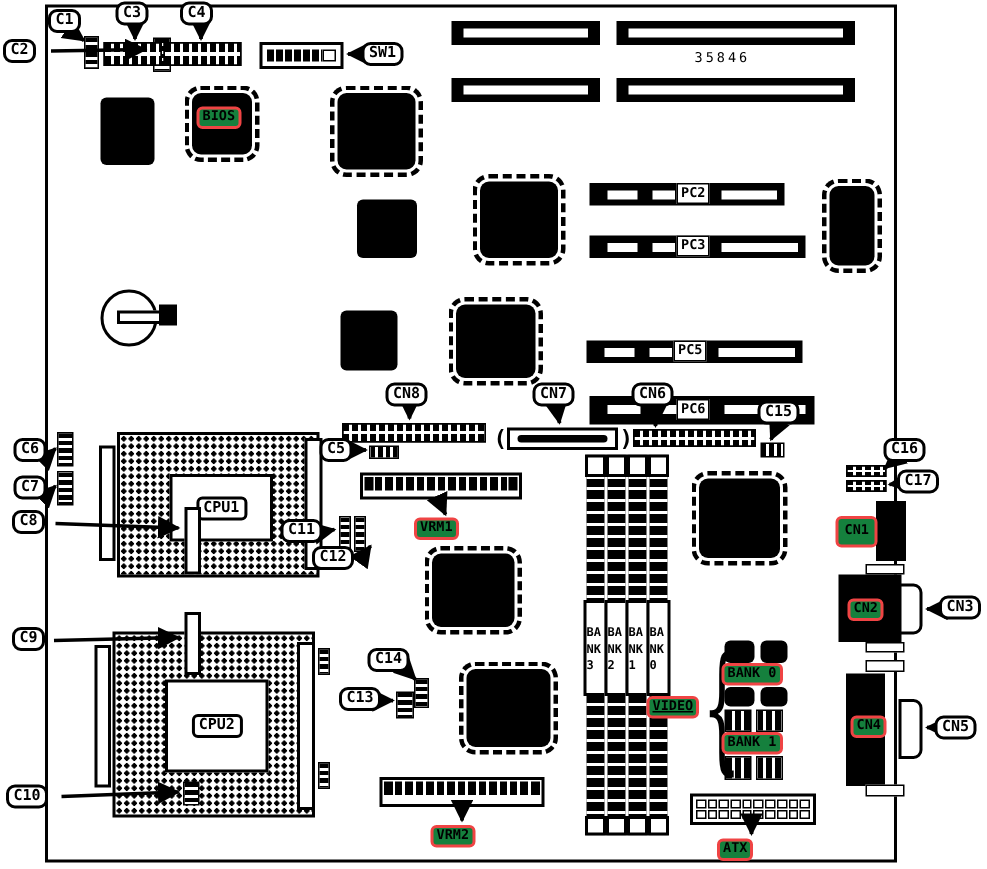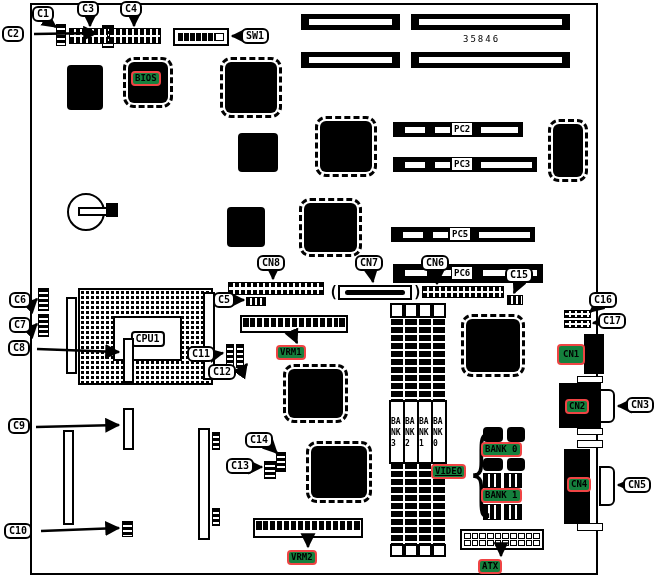--- a/index.html
+++ b/index.html
@@ -219,20 +219,25 @@
       <i></i>
       <i></i>
       <i></i>
       <i></i>
       <i></i>
       <i></i>
   </div>
   <div class="clab" style="left:478px;top:559px;">ATX</div>
 
   <div class="wstrip" style="left:63px;top:430px;width:11px;height:95px;"></div>
+  <div class="socket" style="left:75px;top:421px;width:135px;height:124px;">
+    <div class="socket-win" style="left:33px;top:30px;width:69px;height:62px;">
+      <b class="chipname">CPU2</b>
+    </div>
+  </div>
   <div class="wstrip" style="left:198px;top:428px;width:12px;height:112px;"></div>
   <div class="cap" style="left:212px;top:432px;width:8px;height:18px;"></div>
   <div class="cap" style="left:212px;top:508px;width:8px;height:18px;"></div>
   <div class="wstrip" style="left:123px;top:408px;width:11px;height:42px;"></div>
   <div class="cap" style="left:122px;top:521px;width:11px;height:16px;"></div>
 
   <div class="cap" style="left:276px;top:452px;width:10px;height:20px;"></div>
   <div class="hcap" style="left:264px;top:461px;width:12px;height:18px;background:repeating-linear-gradient(to bottom,#000 0 3px,#fff 3px 5px);"></div>
   <div class="qfp" style="left:311px;top:446px;width:56px;height:52px;"></div>
 

